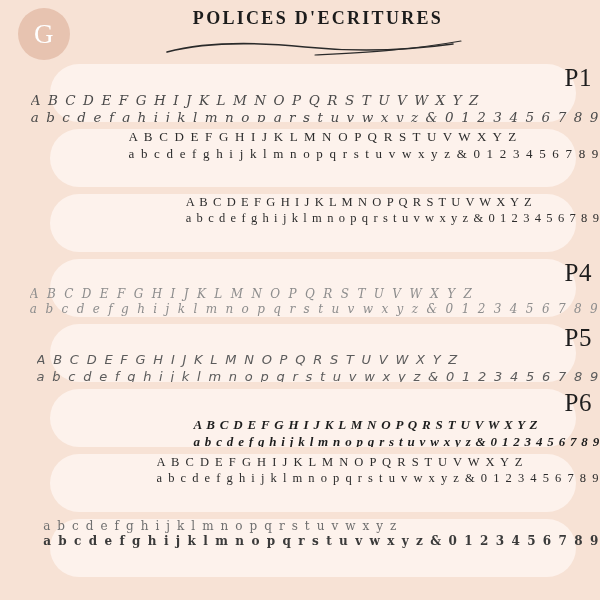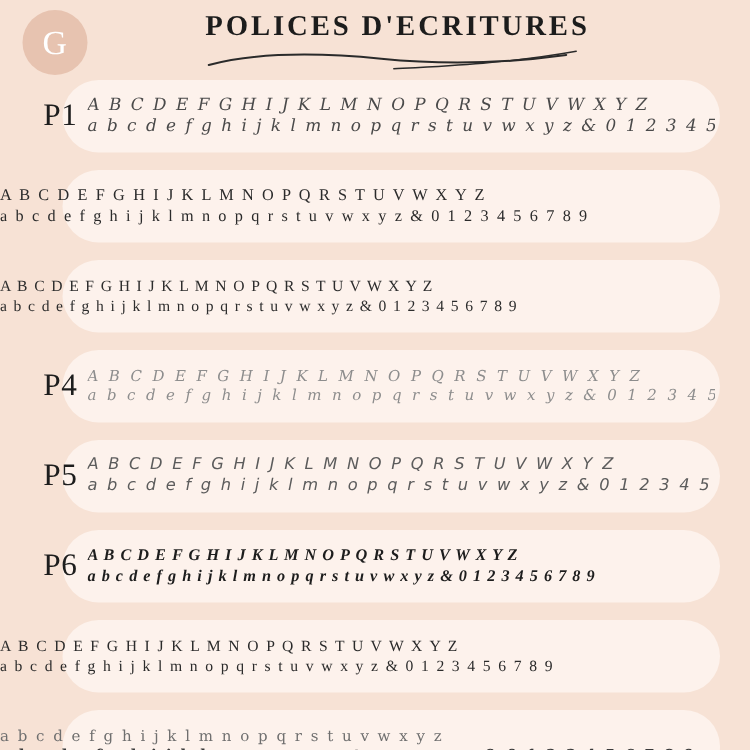--- a/index.html
+++ b/index.html
@@ -40,21 +40,21 @@
     letter-spacing: 0.5px;
   }
   .title {
     position: absolute;
     left: 0;
     right: 0;
     top: 8px;
     text-align: center;
     font-family: "Liberation Serif", serif;
     font-weight: bold;
-    font-size: 23px;
+    font-size: 18px;
     letter-spacing: 2.3px;
     color: #1c1c1c;
     padding-left: 36px;
   }
   .swash {
     position: absolute;
     left: 50%;
     transform: translateX(-50%);
     top: 38px;
     width: 330px;
@@ -63,23 +63,24 @@
     box-sizing: border-box;
   }
 
   
   .list {
     padding: 2px 0 0 0;
   }
   .row {
     position: relative;
     height: 58px;
-    margin: 0 0 14px 0;
+    margin: 0 0 7px 0;
     display: flex;
-    align-items: center;
+    align-items: flex-end;
+    flex-direction: column;
   }
   .pill {
     position: absolute;
     left: 50px;
     right: 24px;
     top: 0;
     bottom: 0;
     background: #fdf2ec;
     border-radius: 29px;
   }
@@ -92,21 +93,20 @@
     font-family: "Liberation Serif", serif;
     font-size: 25px;
     color: #1d1d1d;
     letter-spacing: 0.5px;
     flex: 0 0 auto;
   }
   .sample {
     position: relative;
     z-index: 2;
     flex: 1 1 auto;
-    padding-right: 28px;
     color: #2a2a2a;
     overflow: hidden;
   }
   .line {
     white-space: nowrap;
     overflow: hidden;
     line-height: 1.28;
   }
 
   

